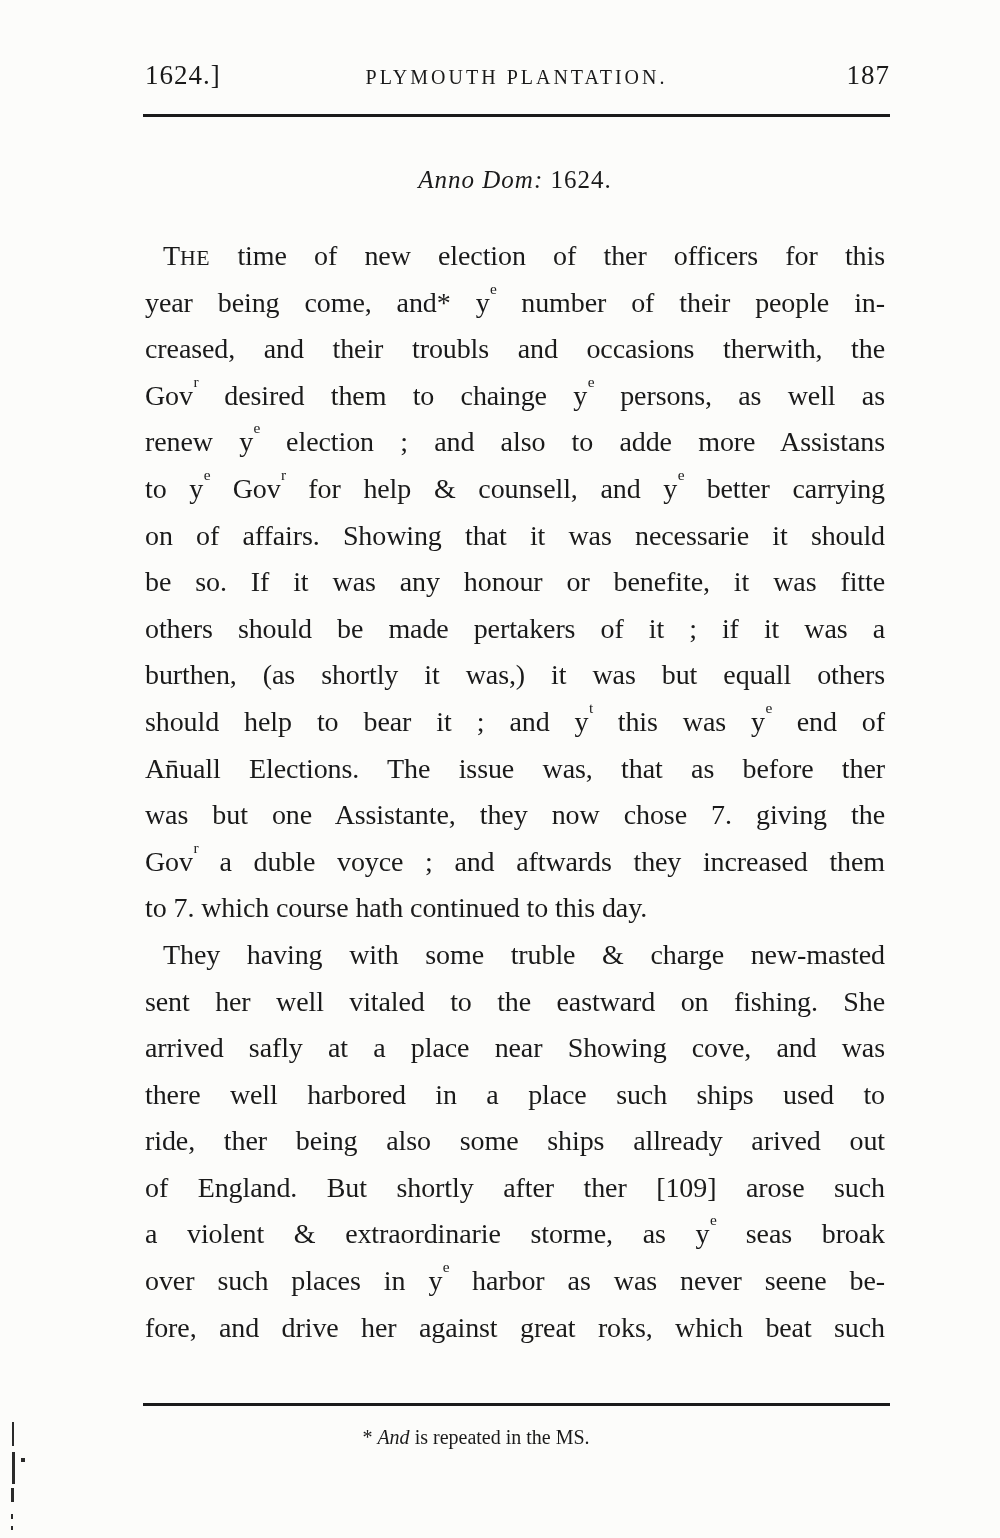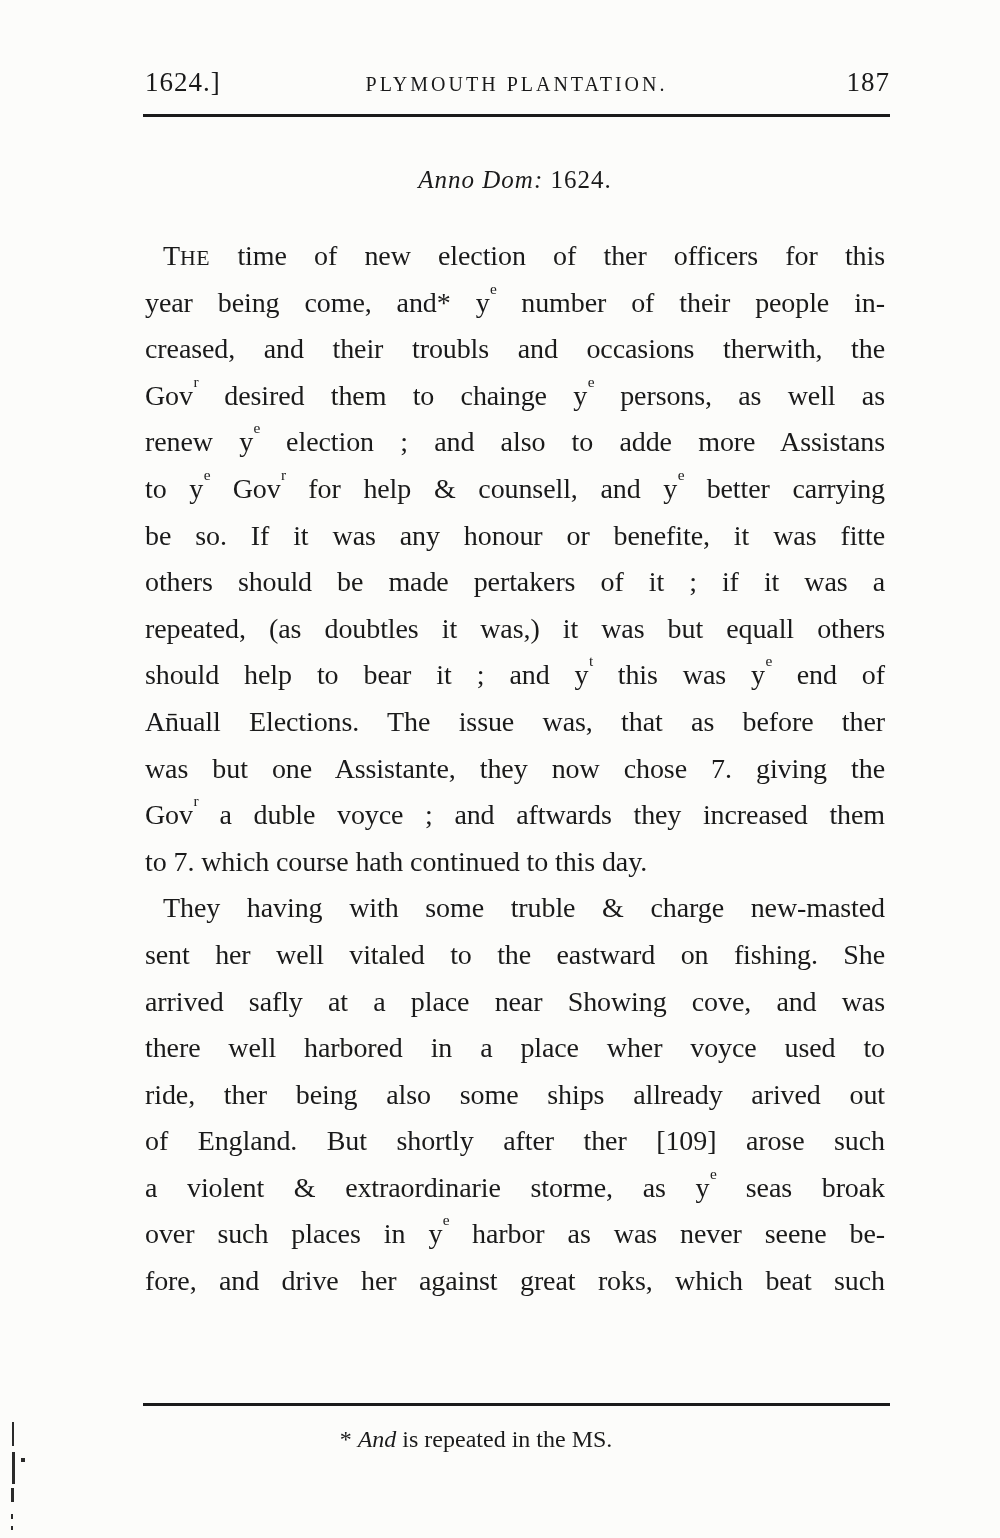--- a/index.html
+++ b/index.html
@@ -8,21 +8,21 @@
     width: 1000px; height: 1538px;
     background: var(--paper, #fcfcfa);
     font-family: "Liberation Serif", "DejaVu Serif", serif;
   }
   .page {
     position: relative; width: 1000px; height: 1538px;
     color: var(--ink, #1a1a1a);
     overflow: hidden;
   }
   
-  .hdr { position: absolute; left: 143px; width: 747px; top: 60px; height: 36px; margin-top: 7px; }
+  .hdr { position: absolute; left: 143px; width: 747px; top: 60px; height: 36px; }
   .hdr .folio { position: absolute; left: 2px; top: 0; font-size: 27px; letter-spacing: 1px; }
   .hdr .running { position: absolute; left: 50%; transform: translateX(-50%); top: 6px;
                   font-size: 20px; letter-spacing: 3px; white-space: nowrap; }
   .hdr .pageno { position: absolute; right: 0; top: 0; font-size: 27px; letter-spacing: 1px; }
   .rule { position: absolute; left: 143px; width: 747px; height: 3px; background: var(--ink, #151515); }
   .rule.top { top: 114px; }
   .rule.foot { top: 1403px; }
   
   .section-heading {
     position: absolute; left: 145px; width: 740px; top: 166px;
@@ -37,21 +37,21 @@
     white-space: normal;
   }
   .line.left { text-align: left; text-align-last: left; }
   .line.indent { padding-left: 18px; }
   sup { font-size: 0.55em; line-height: 0; position: relative; top: -0.5em; left: 0.5px; }
   .sc { text-transform: uppercase; font-size: 0.78em; letter-spacing: 0.5px; }
   em { font-style: italic; }
   
   .footnote {
     position: absolute; left: 145px; width: 740px; top: 1426px;
-    text-align: center; font-size: 24px; padding-right: 78px; box-sizing: border-box;
+    text-align: center; font-size: 20px; padding-right: 78px; box-sizing: border-box;
   }
   
   .artifacts { position: absolute; left: 0; top: 1418px; width: 30px; height: 115px; }
   .artifacts .m { position: absolute; background: #2a2a2a; }
   .a1 { left: 12px; top: 4px;  width: 2px; height: 24px; }
   .a2 { left: 12px; top: 34px; width: 3px; height: 32px; }
   .a3 { left: 21px; top: 40px; width: 4px; height: 4px; }
   .a4 { left: 11px; top: 70px; width: 3px; height: 14px; }
   .a5 { left: 11px; top: 96px; width: 2px; height: 5px; }
   .a6 { left: 11px; top: 108px; width: 2px; height: 4px; }
@@ -71,32 +71,33 @@
 
   <div class="section-heading"><em>Anno Dom:</em> 1624.</div>
 
   <div class="bodytext">
       <div class="line indent">T<span class="sc">he</span> time of new election of ther officers for this</div>
       <div class="line">year being come, and* y<sup>e</sup> number of their people in-</div>
       <div class="line">creased, and their troubls and occasions therwith, the</div>
       <div class="line">Gov<sup>r</sup> desired them to chainge y<sup>e</sup> persons, as well as</div>
       <div class="line">renew y<sup>e</sup> election ; and also to adde more Assistans</div>
       <div class="line">to y<sup>e</sup> Gov<sup>r</sup> for help &amp; counsell, and y<sup>e</sup> better carrying</div>
+      <div class="line">on of affairs. Showing that it was necessarie it should</div>
       <div class="line">be so. If it was any honour or benefite, it was fitte</div>
       <div class="line">others should be made pertakers of it ; if it was a</div>
-      <div class="line">repeated, (as doubtles it was,) it was but equall others</div>
+      <div class="line">burthen, (as shortly it was,) it was but equall others</div>
       <div class="line">should help to bear it ; and y<sup>t</sup> this was y<sup>e</sup> end of</div>
       <div class="line">An̄uall Elections. The issue was, that as before ther</div>
       <div class="line">was but one Assistante, they now chose 7. giving the</div>
       <div class="line">Gov<sup>r</sup> a duble voyce ; and aftwards they increased them</div>
       <div class="line left">to 7. which course hath continued to this day.</div>
       <div class="line indent">They having with some truble &amp; charge new-masted</div>
       <div class="line">sent her well vitaled to the eastward on fishing. She</div>
       <div class="line">arrived safly at a place near Showing cove, and was</div>
-      <div class="line">there well harbored in a place wher voyce used to</div>
+      <div class="line">there well harbored in a place such ships used to</div>
       <div class="line">ride, ther being also some ships allready arived out</div>
       <div class="line">of England. But shortly after ther [109] arose such</div>
       <div class="line">a violent &amp; extraordinarie storme, as y<sup>e</sup> seas broak</div>
       <div class="line">over such places in y<sup>e</sup> harbor as was never seene be-</div>
       <div class="line">fore, and drive her against great roks, which beat such</div>
     </div>
 
   <div class="rule foot"></div>
 
   <div class="footnote">* <em>And</em> is repeated in the MS.</div>

